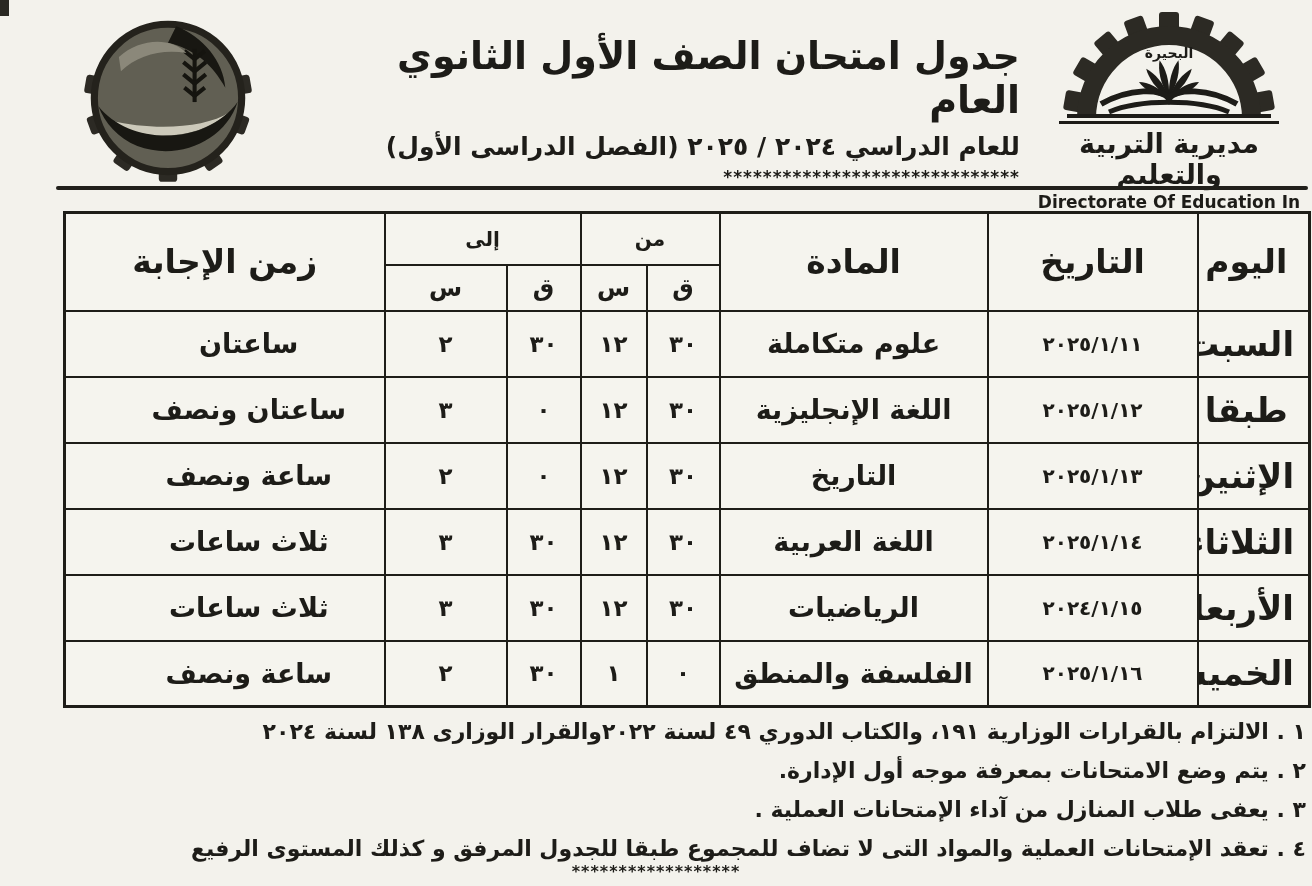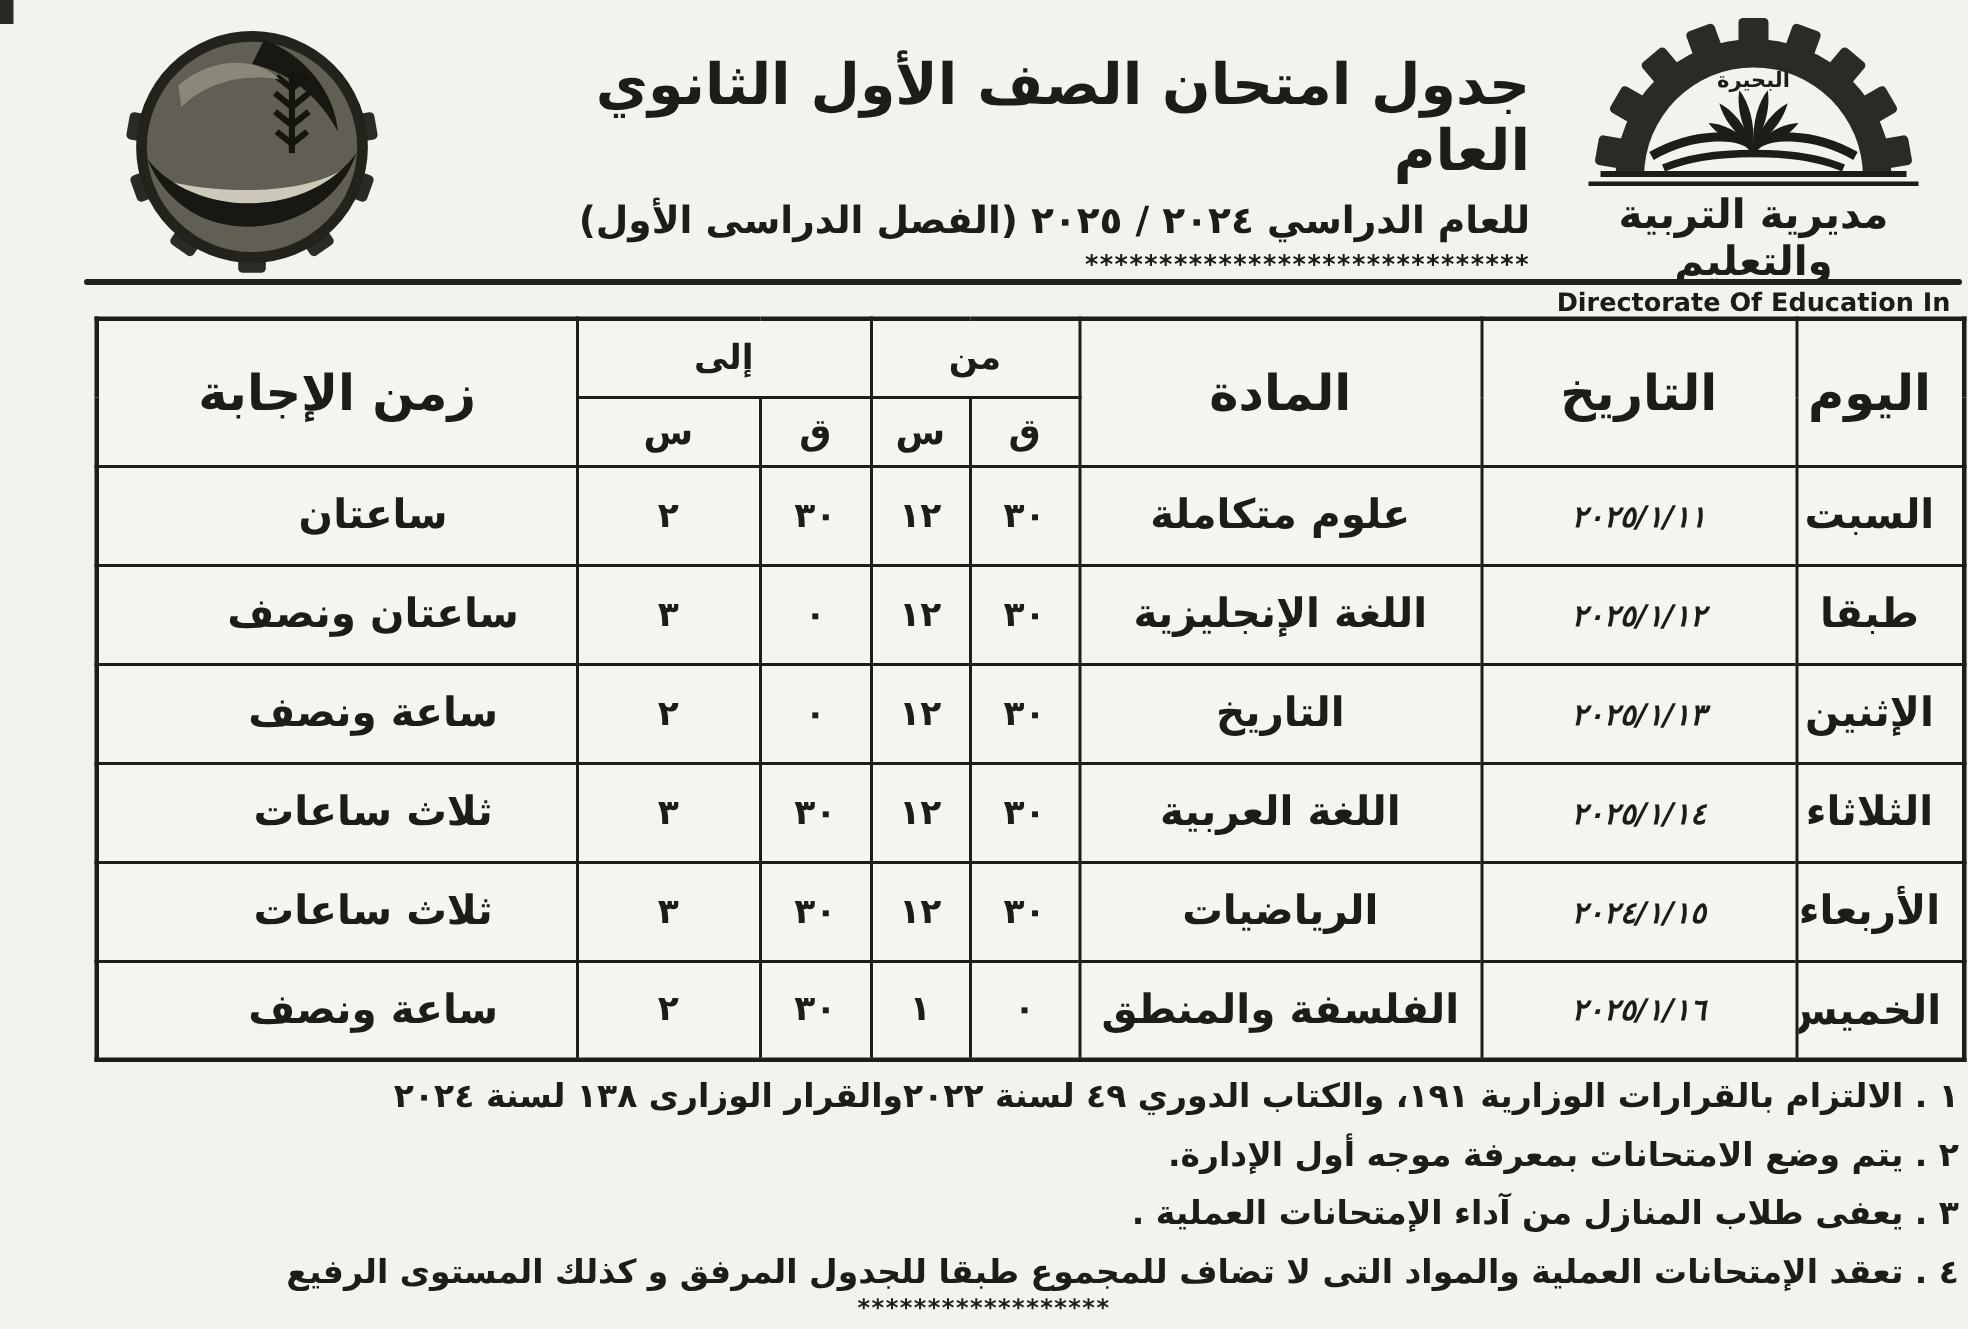--- a/index.html
+++ b/index.html
@@ -32,25 +32,25 @@
   }
   table.sched th, table.sched td {
     border:2px solid #1e1d18; font-weight:bold; text-align:center; vertical-align:middle;
     overflow:hidden; white-space:nowrap;
   }
   .c-day{width:112px}.c-date{width:210px}.c-subject{width:268px}
   .c-fm{width:73px}.c-fh{width:66px}.c-tm{width:74px}.c-th{width:122px}.c-dur{width:320px}
   tr.h1 th { height:52px; }
   tr.h2 th { height:46px; font-size:24px; }
   .h-big { font-size:33px; }
-  .h-group { font-size:23px; }
+  .h-group { font-size:20px; }
   th.h-day, td.td-day { text-align:right; padding-right:14px; }
   tbody tr { height:66px; }
-  td.td-day { font-size:27px; }
-  td.td-date { font-size:20px; letter-spacing:1px;font-style:italic; }
+  td.td-day { font-size:34px; }
+  td.td-date { font-size:20px; letter-spacing:1px; }
   td.td-subject { font-size:27px; }
   td.td-num { font-size:23px; }
   td.td-dur { font-size:27px;padding-left:48px; }
 
   
   .notes { position:absolute; top:712px; left:50px; width:1256px; direction:rtl; text-align:right; }
   .note-line { font-size:22px; font-weight:bold; line-height:39px; white-space:nowrap; }
 
   .footer-stars { position:absolute; top:862px; left:0; width:1312px; text-align:center;
     font-size:16px; font-weight:bold; letter-spacing:1px; }

